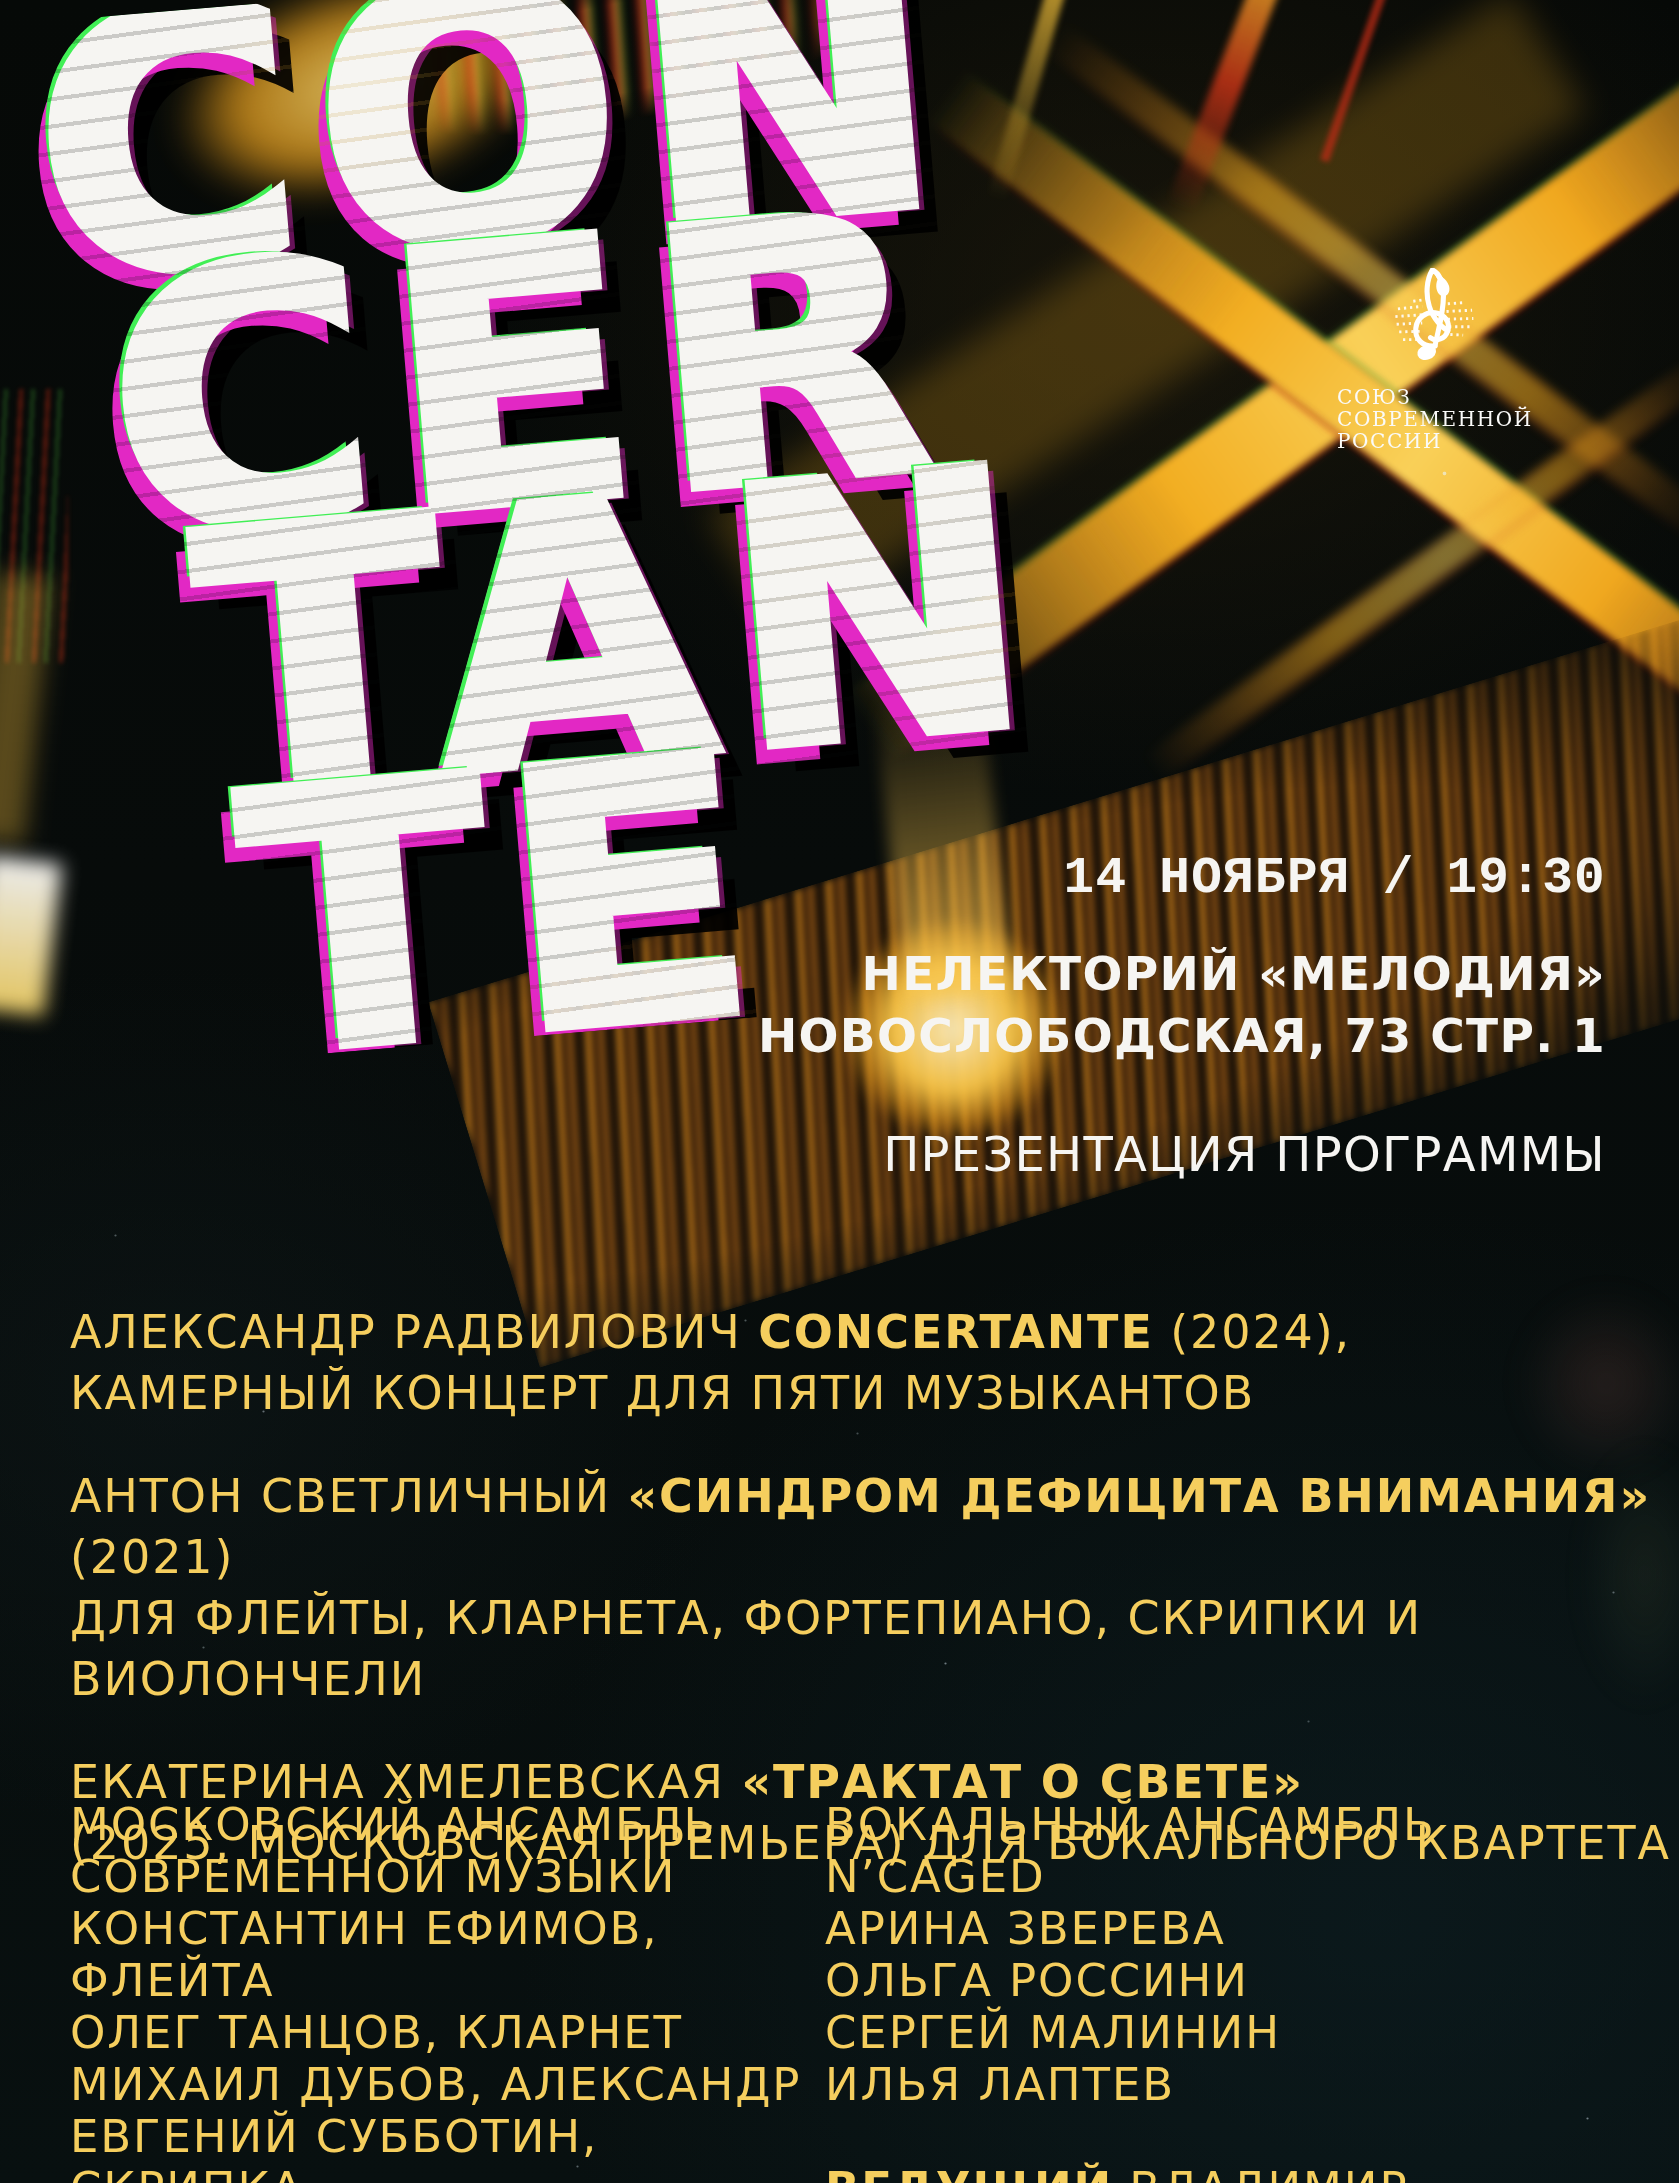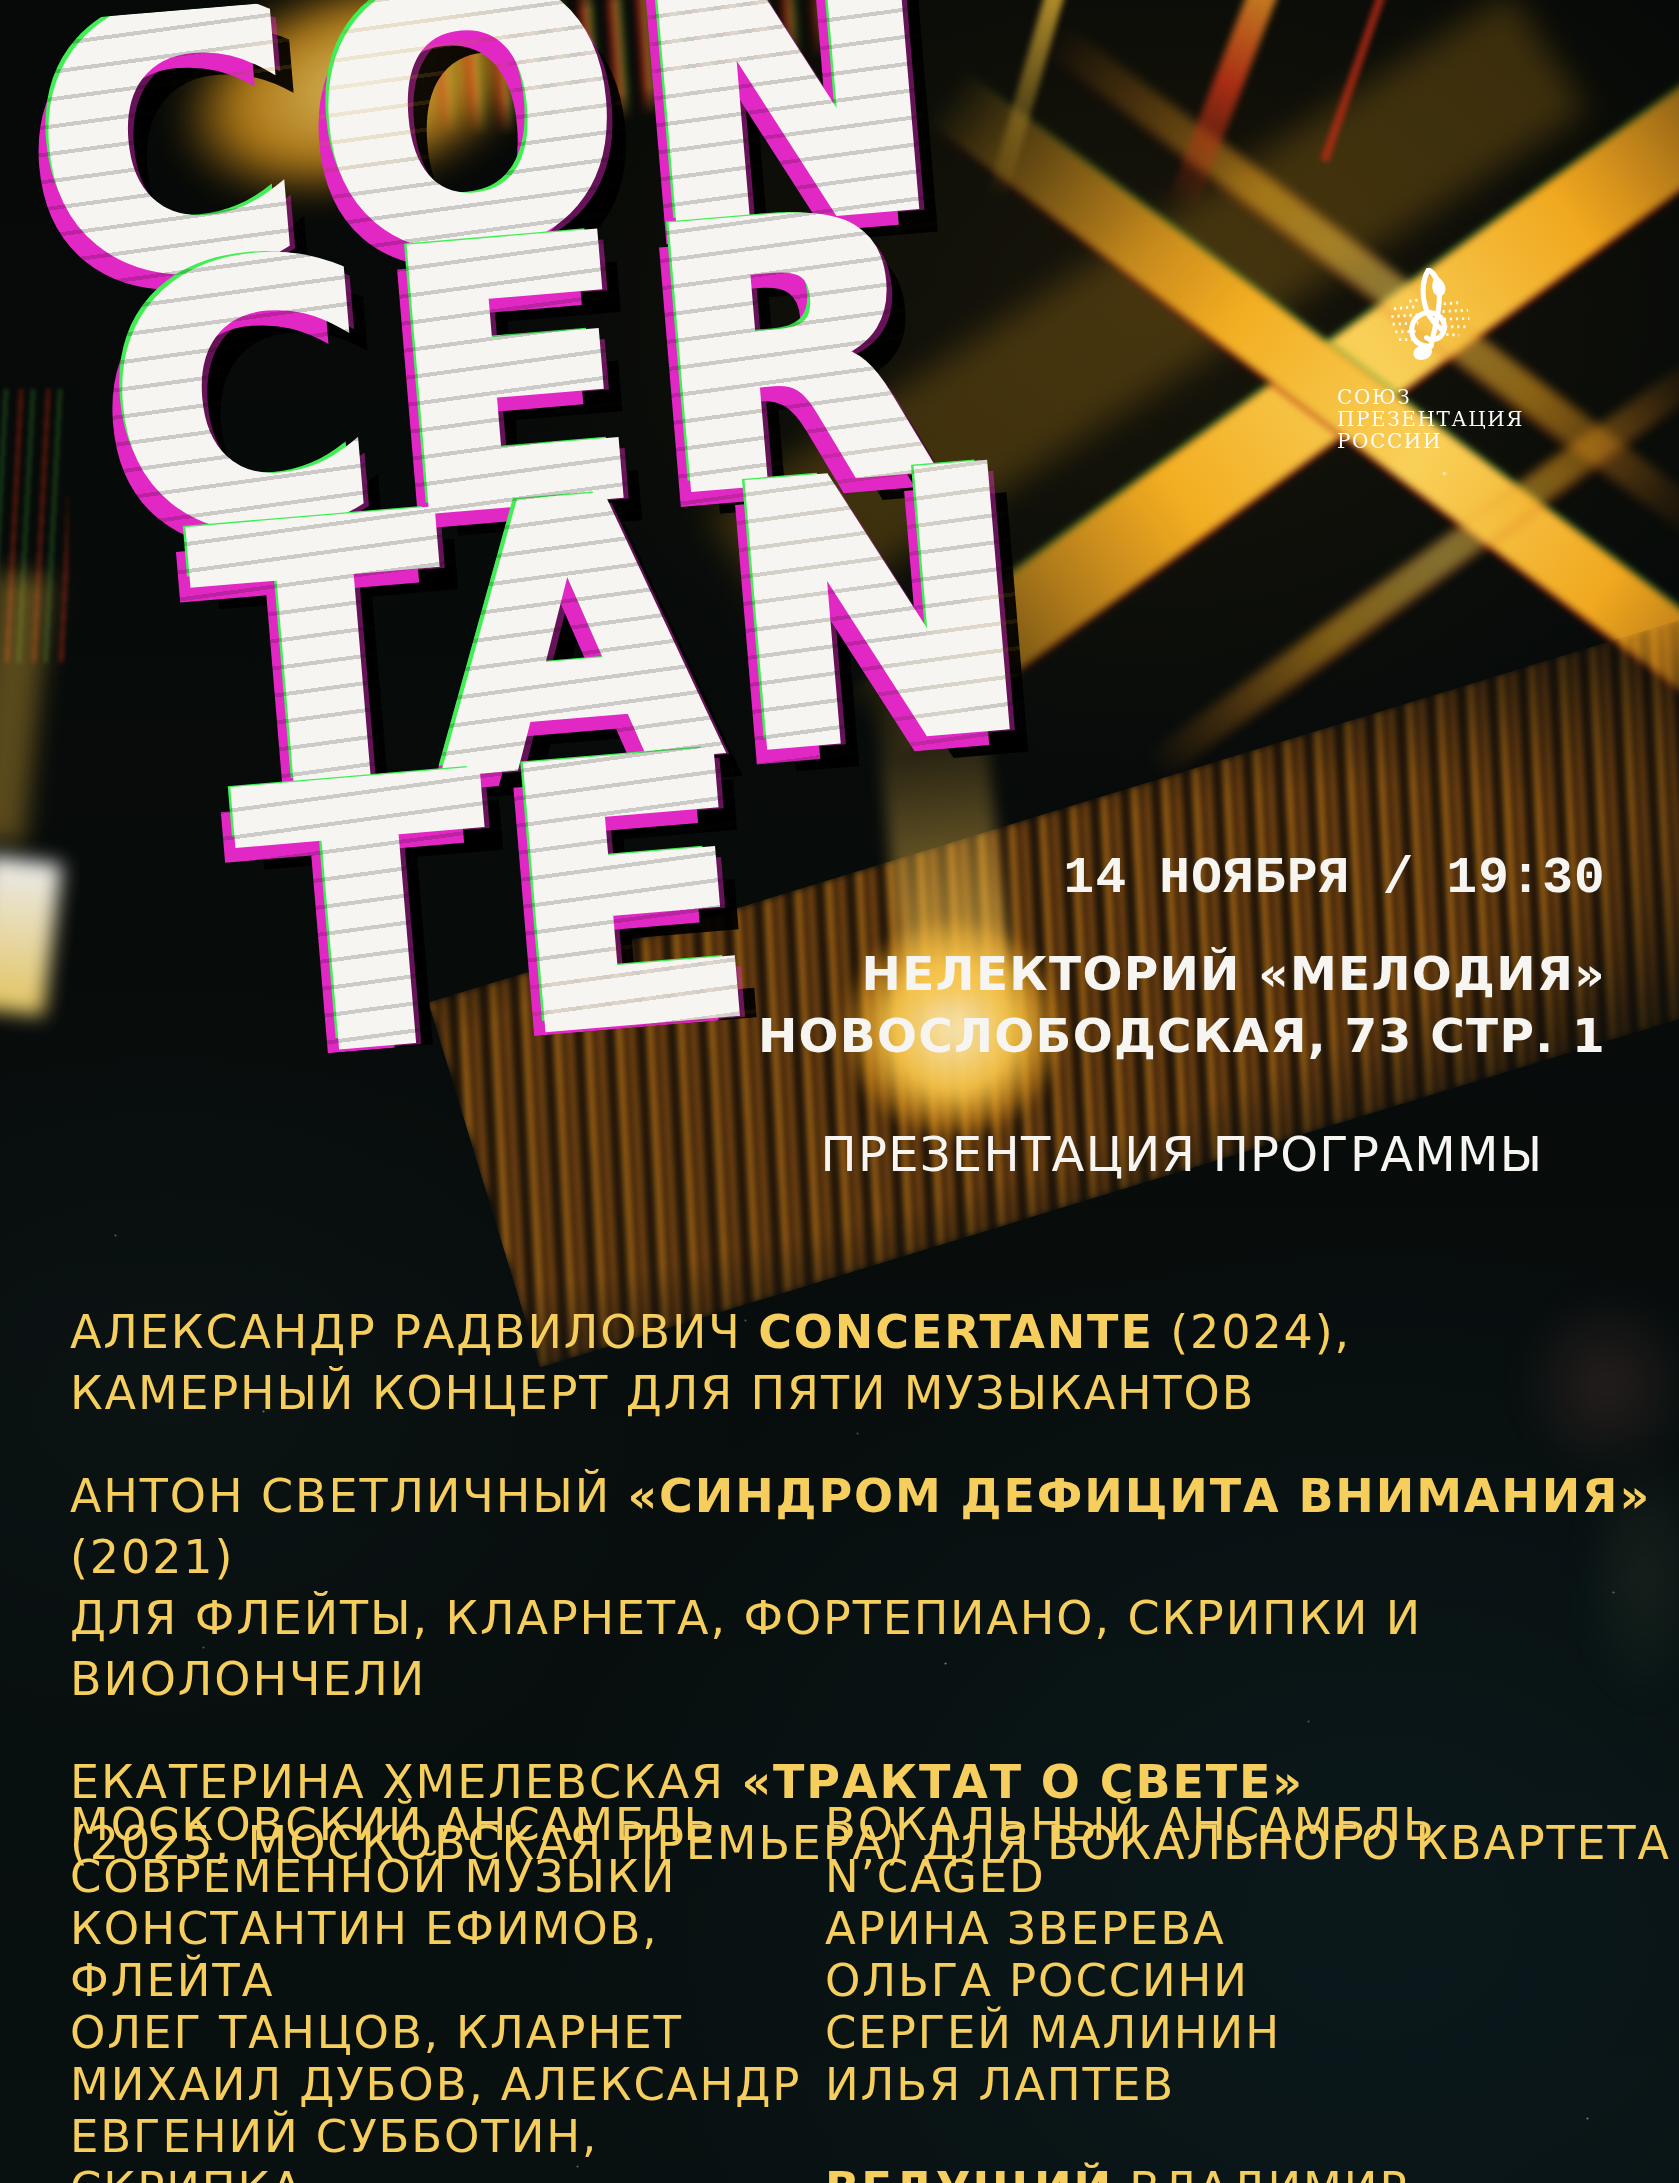--- a/index.html
+++ b/index.html
@@ -63,21 +63,21 @@
   .trow:nth-child(3){margin-left:120px;}
   .trow:nth-child(4){margin-left:143px;}
   
   .logo{position:absolute;left:1337px;top:268px;display:flex;align-items:center;gap:16.6px;z-index:5;flex-direction:column;}
   .logo svg{display:block;}
   .logo-text{color:#fafaf8;font-family:"DejaVu Serif","Liberation Serif",serif;font-size:20px;line-height:22px;letter-spacing:1.6px;font-weight:400;}
   
   .info{position:absolute;right:73px;top:848px;text-align:right;color:var(--text_white);z-index:5;letter-spacing:1.3px;}
   .info .date{font-size:51px;font-weight:bold;line-height:61px;font-family:Liberation Mono, monospace;}
   .info .venue{margin-top:34px;font-size:47px;font-weight:bold;line-height:62px;}
-  .info .pres{margin-top:56px;font-size:48px;font-weight:normal;line-height:62px;text-align:center;}
+  .info .pres{margin-top:56px;font-size:48px;font-weight:normal;line-height:62px;}
   
   .program{position:absolute;left:70px;top:1302px;color:var(--accent_yellow);font-size:46px;line-height:61px;letter-spacing:1.9px;z-index:5;}
   .pitem{margin-bottom:42px;}
   .pitem b{font-weight:bold;}
   
   .cols{position:absolute;left:70px;top:1799px;width:1543px;color:var(--accent_yellow);font-size:45px;line-height:52px;letter-spacing:1.9px;z-index:5;display:flex;}
   .col-left{width:755px;flex:0 0 auto;}
   .col-right{flex:1;}
   .cols .hdr{font-weight:normal;}
   .cols .line{min-height:52px;}
@@ -134,21 +134,21 @@
       </g>
       <g fill="none" stroke="#ffffff" stroke-width="8" stroke-linecap="round">
         <path d="M64 122 C44 124 32 110 34 94 C36 77 51 68 64 70 C79 72 88 85 84 98 C80 111 66 116 57 109"></path>
         <path d="M64 122 C70 92 79 64 77 38 C76 20 70 8 60 3 C51 18 49 40 55 60 C61 80 76 94 84 98"></path>
       </g>
       <path d="M60 3 C70 12 82 15 86 28 C89 40 80 47 73 43 C66 39 64 27 68 18 Z" fill="#ffffff"></path>
       <ellipse cx="51" cy="132" rx="15" ry="11.5" transform="rotate(-18 51 132)" fill="#ffffff"></ellipse>
     </svg>
     <div class="logo-text">
       <div>СОЮЗ</div>
-      <div>ПРЕЗЕНТАЦИЯ</div>
+      <div>СОВРЕМЕННОЙ</div>
       <div>РОССИИ</div>
     </div>
   </div>
 
   <div class="info">
     <div class="date">14 НОЯБРЯ / 19:30</div>
     <div class="venue">
       <div>НЕЛЕКТОРИЙ «МЕЛОДИЯ»</div>
       <div>НОВОСЛОБОДСКАЯ, 73 СТР. 1</div>
     </div>

